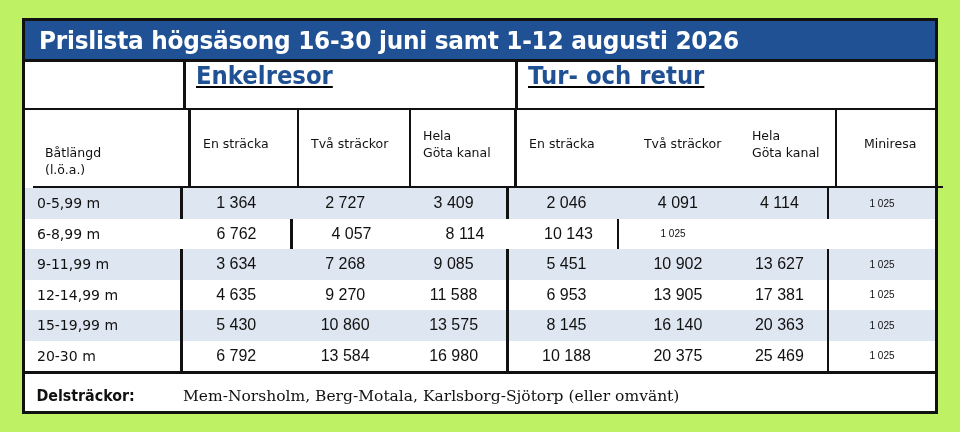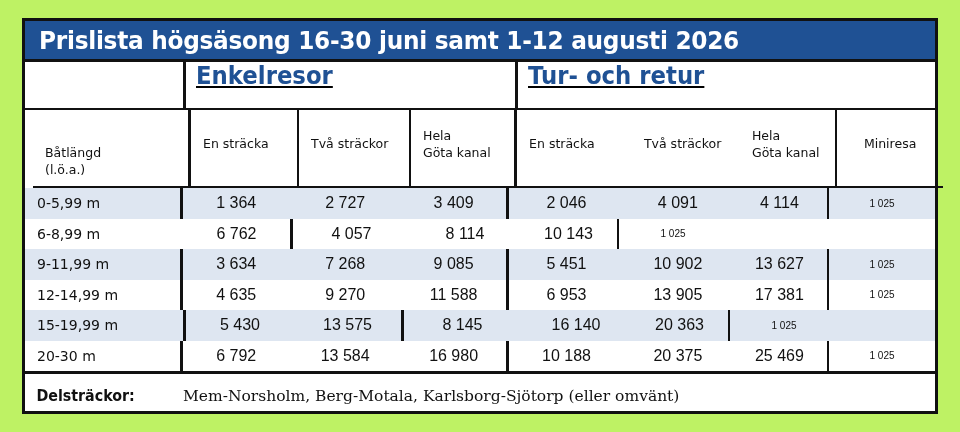--- a/index.html
+++ b/index.html
@@ -262,20 +262,21 @@
             <div class="c-g1b cell">9 270</div>
             <div class="c-g1c cell">11 588</div>
             <div class="c-g2a cell vdiv-strong">6 953</div>
             <div class="c-g2b cell">13 905</div>
             <div class="c-g2c cell">17 381</div>
             <div class="c-mini cell mini-cell vdiv-thin">1 025</div>
           </div>
           <div class="row data-row shaded">
             <div class="c-len cell len-cell">15-19,99 m</div>
             <div class="c-g1a cell vdiv-strong">5 430</div>
+            <div class="c-g1b cell">10 860</div>
             <div class="c-g1c cell">13 575</div>
             <div class="c-g2a cell vdiv-strong">8 145</div>
             <div class="c-g2b cell">16 140</div>
             <div class="c-g2c cell">20 363</div>
             <div class="c-mini cell mini-cell vdiv-thin">1 025</div>
           </div>
           <div class="row data-row">
             <div class="c-len cell len-cell">20-30 m</div>
             <div class="c-g1a cell vdiv-strong">6 792</div>
             <div class="c-g1b cell">13 584</div>

